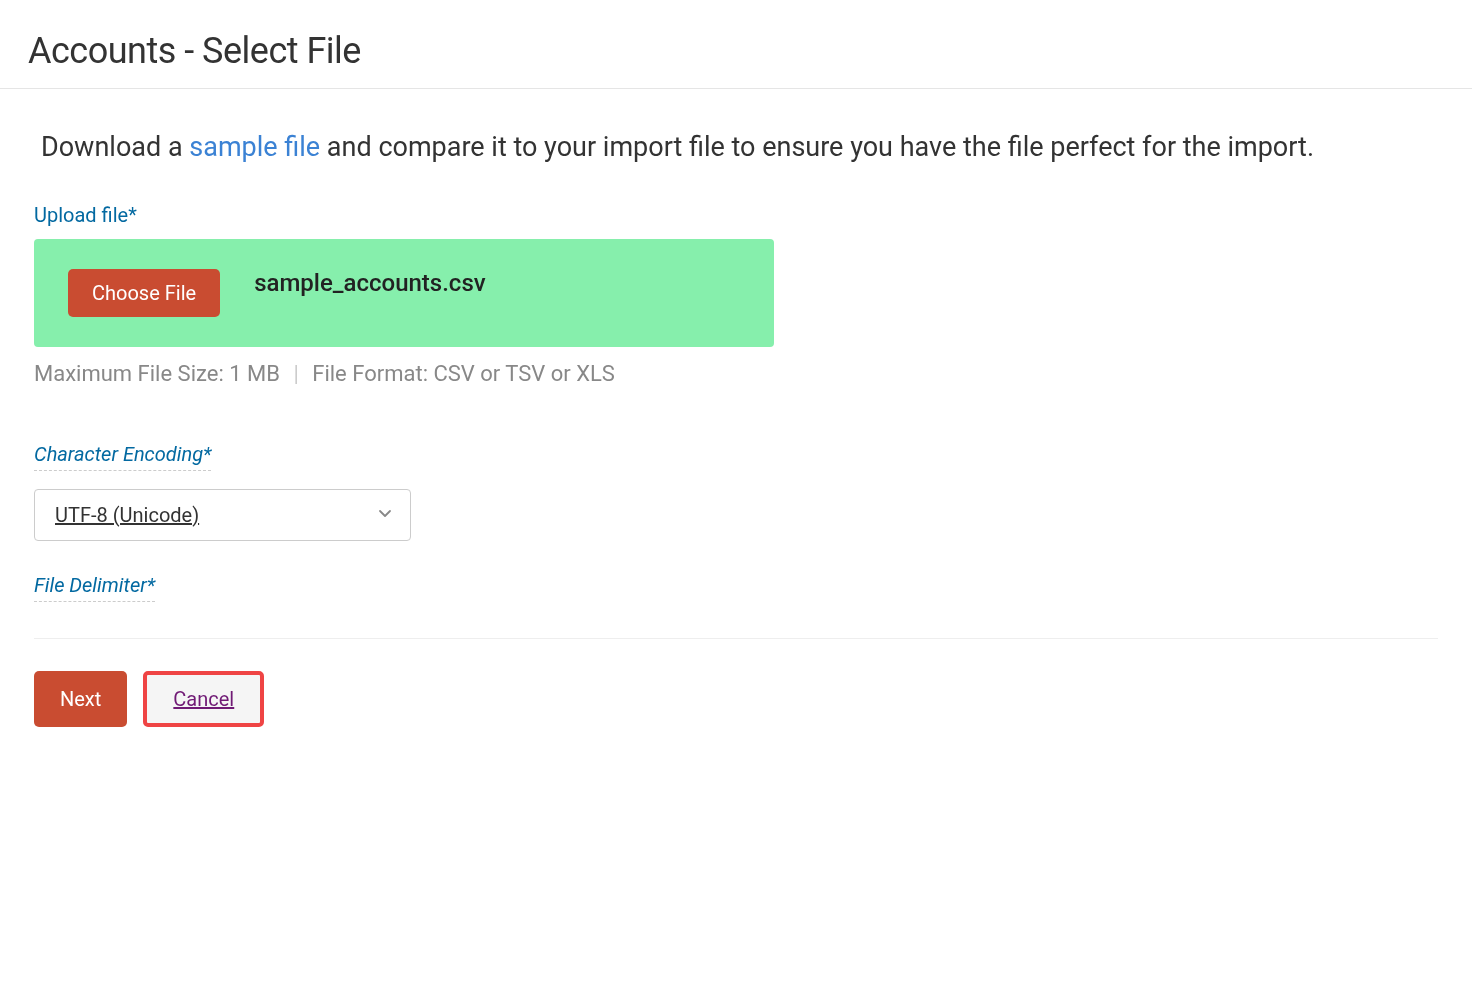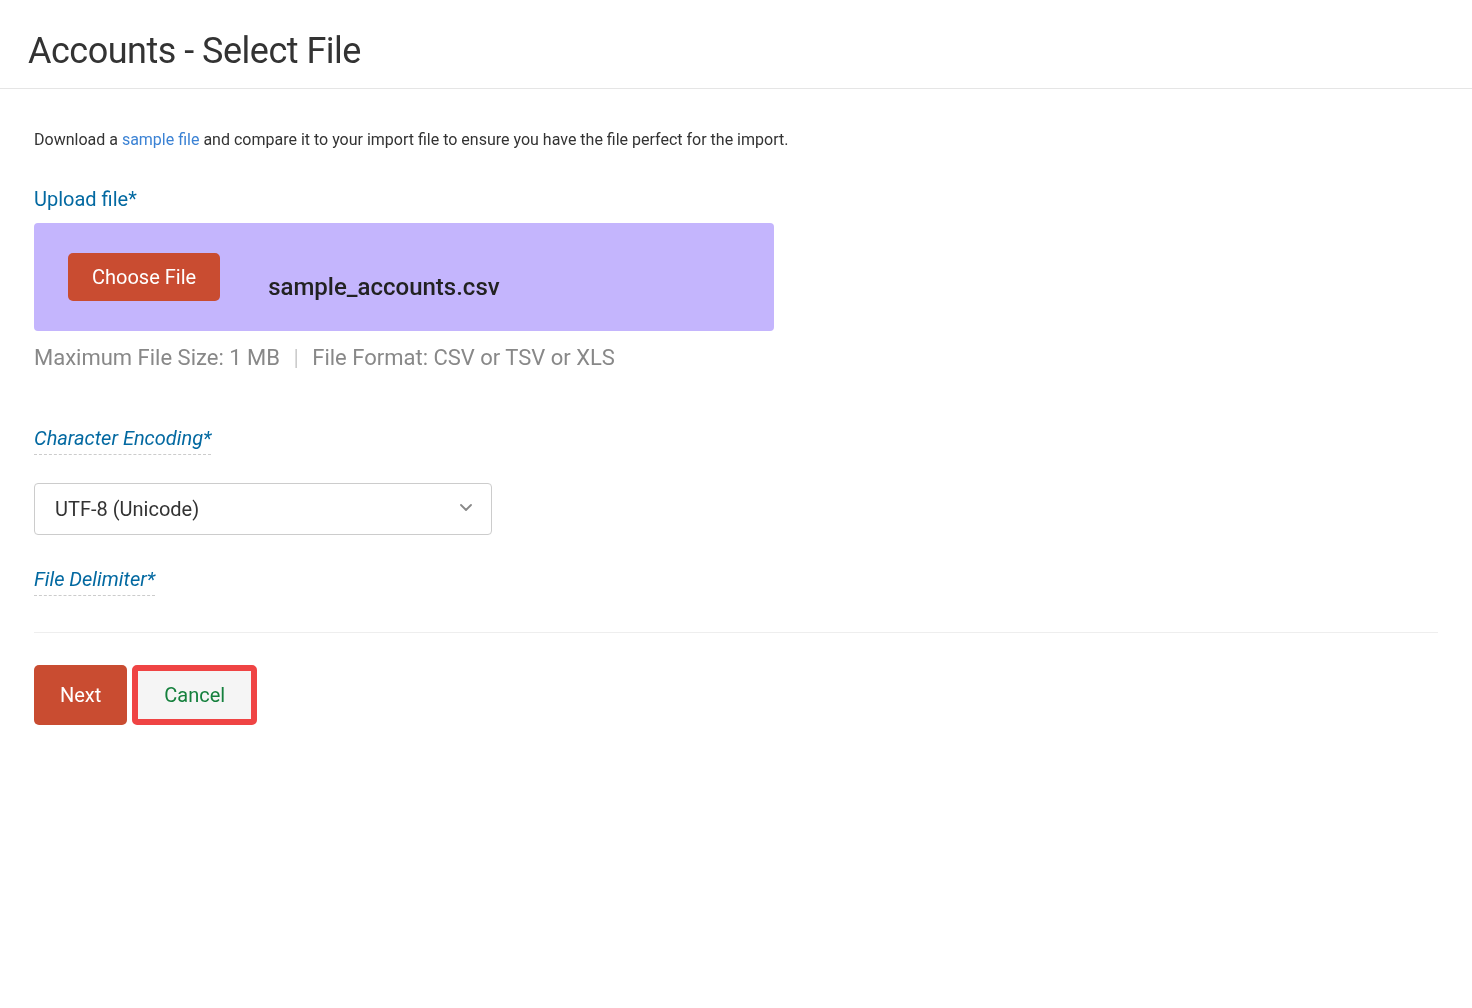--- a/index.html
+++ b/index.html
@@ -19,86 +19,89 @@
     .page-title {
       font-size: 36px;
       font-weight: 400;
       color: #333;
       letter-spacing: -0.5px;
     }
     .content {
       padding: 40px 34px;
     }
     .description {
-      font-size: 16px;
+      font-size: 27px;
       color: #333;
       margin-bottom: 36px;
       line-height: 1.4;
+      margin-left: 7px;
     }
     .description a {
       color: #3b82d4;
       text-decoration: none;
     }
     .field-label {
       font-size: 20px;
       color: #0369a1;
       margin-bottom: 12px;
       display: inline-block;
     }
     .field-label.dotted {
       border-bottom: 1px dashed #ccc;
       padding-bottom: 4px;
       font-style: italic;
     }
     .upload-box {
-      background: #c4b5fd;
+      background: #86efac;
       padding: 30px 34px;
       border-radius: 4px;
       display: flex;
-      align-items: flex-end;
-      gap: 48px;
+      align-items: flex-start;
+      gap: 34px;
       width: 740px;
       margin-bottom: 14px;
     }
     .btn {
       font-size: 20px;
       padding: 12px 24px;
       border-radius: 5px;
       cursor: pointer;
       border: none;
       font-family: inherit;
     }
     .btn-primary {
       background: #c94c31;
       color: #ffffff;
     }
     .btn-secondary {
       background: #f5f5f5;
-      color: #15803d;
-      border: 6px solid #ef4444;
+      color: #701a75;
+      border: 4px solid #ef4444;
+      text-decoration: underline;
     }
     .file-name {
       font-size: 24px;
       color: #222;
       font-weight: 500;
     }
     .file-info {
       font-size: 22px;
       color: #888;
       margin-bottom: 56px;
     }
     .file-info-sep {
       color: #ccc;
       margin: 0 8px;
     }
     .select-wrapper {
       position: relative;
-      width: 458px;
-      margin-top: 16px;
+      width: 377px;
+      margin-top: 6px;
       margin-bottom: 32px;
+      text-decoration: underline;
     }
     .select-field {
       width: 100%;
       height: 52px;
       padding: 0 44px 0 20px;
       font-size: 20px;
       color: #333;
       background: #ffffff;
       border: 1px solid #ccc;
       border-radius: 4px;
@@ -118,21 +121,21 @@
       pointer-events: none;
       color: #888;
     }
     .divider {
       border: none;
       border-top: 1px solid #eee;
       margin: 24px 0 32px 0;
     }
     .button-row {
       display: flex;
-      gap: 5px;
+      gap: 16px;
     }
     .btn-next {
       padding: 12px 26px;
     }
     .btn-cancel {
       padding: 12px 26px;
     }
   </style>
 </head>
 <body>

